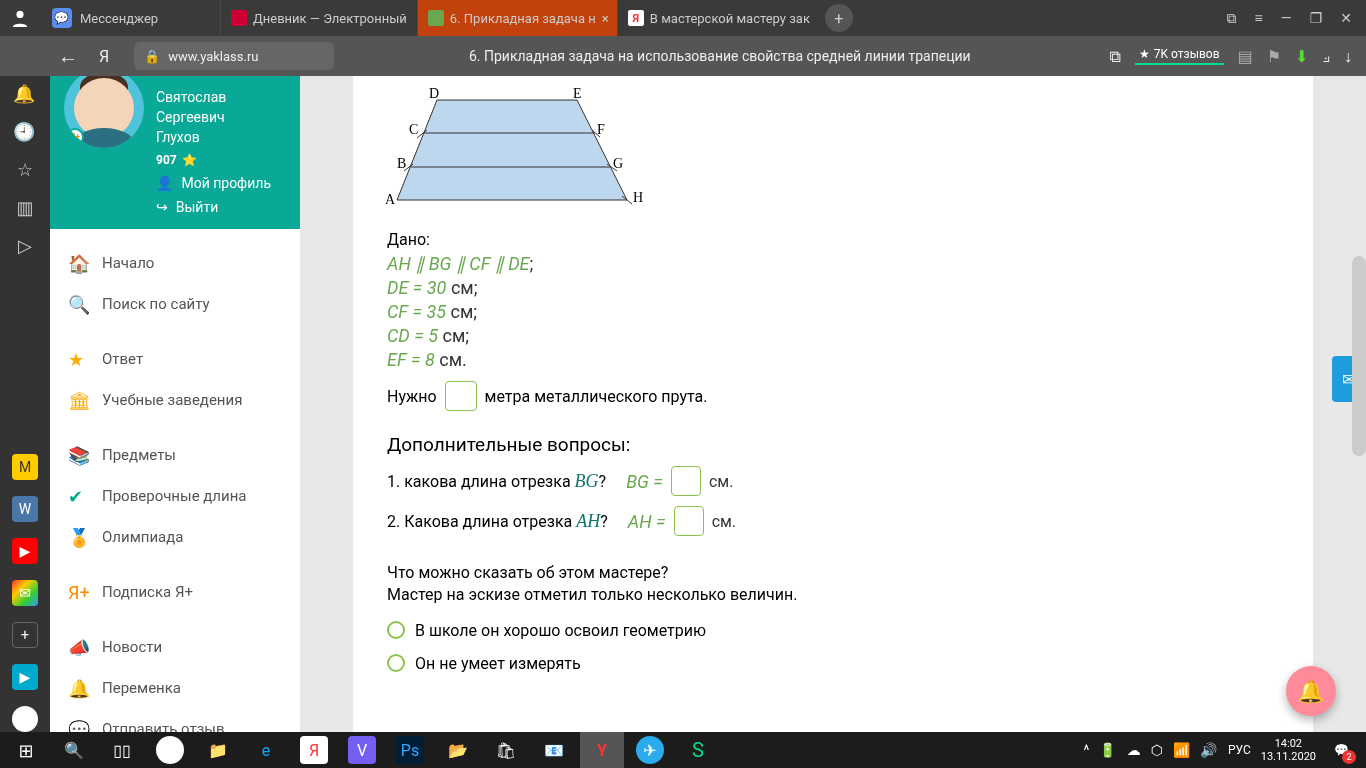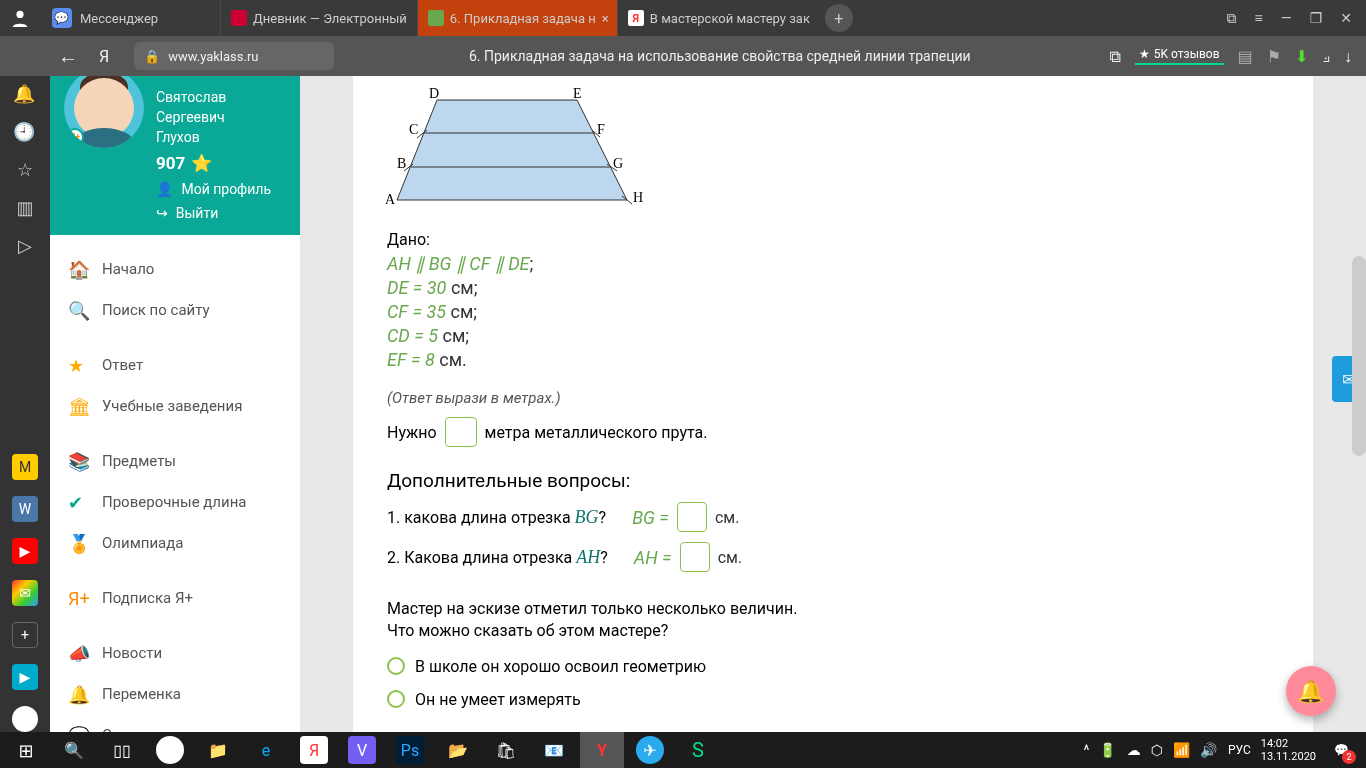--- a/index.html
+++ b/index.html
@@ -42,21 +42,21 @@
 
 .sidebar { width: 250px; background: #fff; overflow: hidden; display: flex; flex-direction: column; }
 .profile-card { background: #0aa896; color: #fff; padding: 12px 14px 14px; display: flex; gap: 12px; position: relative; }
 .avatar { width: 80px; height: 80px; border-radius: 50%; background: #4fc3d9; display: flex; align-items: center; justify-content: center; position: relative; margin-top: -20px; overflow: hidden; }
 .avatar-face { width: 60px; height: 60px; background: #f4d5b8; border-radius: 50%; position: relative; }
 .avatar-hair { position: absolute; top: 4px; width: 48px; height: 30px; background: #4a3020; border-radius: 50% 50% 0 0; }
 .avatar-body { position: absolute; bottom: -10px; width: 60px; height: 30px; background: #2a7082; border-radius: 50% 50% 0 0; }
 .yaplus-badge { position: absolute; bottom: 2px; left: 2px; width: 18px; height: 18px; background: #fff; border-radius: 50%; color: #f80; font-size: 9px; display: flex; align-items: center; justify-content: center; font-weight: bold; border: 2px solid #0aa896; }
 .profile-info { display: flex; flex-direction: column; gap: 2px; font-size: 14px; }
 .profile-name { line-height: 1.3; }
-.profile-points { font-weight: bold; font-size: 17px; display: flex; align-items: center; gap: 6px; margin-top: 4px; }
+.profile-points { font-weight: bold; font-size: 12px; display: flex; align-items: center; gap: 6px; margin-top: 4px; }
 .star-ic { color: #fa0; }
 .profile-link { display: flex; align-items: center; gap: 8px; font-size: 14px; margin-top: 6px; }
 .nav { padding: 14px 0; }
 .nav-item { display: flex; align-items: center; gap: 12px; padding: 10px 18px; font-size: 15px; color: #555; cursor: pointer; }
 .nav-ic { width: 22px; font-size: 18px; }
 .nav-sep { height: 14px; }
 
 .content-wrap { flex: 1; background: #e8e8e8; display: flex; justify-content: center; overflow: hidden; position: relative; }
 .content { width: 960px; background: #fff; padding: 14px 34px; overflow-y: auto; position: relative; }
 .trapezoid-box { margin-bottom: 20px; position: relative; width: 260px; height: 120px; }
@@ -66,21 +66,21 @@
 .given-label { font-size: 16px; margin-bottom: 4px; }
 .math-line { font-family: "Cambria Math", serif; font-style: italic; font-size: 18px; color: #6aa84f; margin: 2px 0; }
 .math-line .unit { color: #333; font-style: normal; }
 .note { font-style: italic; color: #555; font-size: 15px; margin-top: 18px; }
 .answer-line { margin-top: 10px; font-size: 16px; display: flex; align-items: center; gap: 8px; }
 .answer-input { width: 32px; height: 30px; border: 1px solid #8bc34a; border-radius: 4px; }
 
 .subq-label { font-size: 19px; margin-top: 22px; }
 .subq-row { display: flex; align-items: center; gap: 16px; font-size: 16px; margin-top: 10px; }
 .subq-row .mathvar { font-family: serif; font-style: italic; color: #0f766e; font-size: 18px; }
-.subq-row .eq-part { display: inline-flex; align-items: center; gap: 8px; font-family: serif; font-style: italic; color: #6aa84f; font-size: 18px; margin-left: 10px; }
+.subq-row .eq-part { display: inline-flex; align-items: center; gap: 8px; font-family: serif; font-style: italic; color: #6aa84f; font-size: 18px; margin-left: 4px; }
 .subq-row .eq-part input { width: 30px; height: 30px; border: 1px solid #8bc34a; border-radius: 4px; }
 .subq-row .eq-part .u { color: #333; font-style: normal; font-size: 16px; }
 
 .essay { margin-top: 26px; font-size: 16px; line-height: 1.4; }
 .radio-opt { display: flex; gap: 10px; margin-top: 14px; font-size: 16px; }
 .radio-circle { width: 18px; height: 18px; border: 2px solid #8bc34a; border-radius: 50%; }
 
 
 .floating-bell { position: absolute; right: 30px; bottom: 16px; width: 50px; height: 50px; border-radius: 50%; background: #ff8a9a; display: flex; align-items: center; justify-content: center; color: #fff; font-size: 22px; box-shadow: 0 4px 10px rgba(0,0,0,0.3); }
 .side-mail { position: absolute; right: 0; top: 280px; width: 34px; height: 46px; background: #1e9cdb; display: flex; align-items: center; justify-content: center; color: #fff; border-radius: 4px 0 0 4px; }
@@ -89,21 +89,21 @@
 .vscroll { position: absolute; right: 0; top: 180px; width: 14px; height: 200px; background: #ccc; border-radius: 7px; }
 
 
 .taskbar { position: absolute; bottom: 0; left: 0; right: 0; height: 36px; background: #1c1c1c; display: flex; align-items: center; color: #fff; }
 .taskbar-left { display: flex; align-items: center; gap: 4px; padding-left: 4px; }
 .tb-ic { width: 44px; height: 36px; display: flex; align-items: center; justify-content: center; font-size: 16px; }
 .tb-ic.win { font-size: 18px; }
 .tb-sq { width: 28px; height: 28px; border-radius: 4px; display: flex; align-items: center; justify-content: center; }
 .taskbar-right { margin-left: auto; display: flex; align-items: center; gap: 10px; padding-right: 8px; font-size: 12px; }
 .tray-ic { font-size: 14px; }
-.clock { text-align: left; line-height: 1.2; font-size: 11px; }
+.clock { text-align: center; line-height: 1.2; font-size: 11px; }
 .notif-box { width: 32px; height: 32px; display: flex; align-items: center; justify-content: center; position: relative; }
 .notif-badge { position: absolute; bottom: 2px; right: 2px; background: #e33; color: #fff; border-radius: 50%; width: 14px; height: 14px; font-size: 9px; display: flex; align-items: center; justify-content: center; }
 </style>
 </head>
 <body>
 
 <div class="titlebar">
   <div class="titlebar-left">
     <div class="profile-icon">
       <svg width="18" height="18" viewBox="0 0 20 20" fill="#fff">
@@ -144,21 +144,21 @@
   <div class="addr-back">←</div>
   <div class="addr-ya">Я</div>
   <span style="width:12px"></span>
   <div class="addr-url-box">
     <span class="addr-lock">🔒</span>
     <span>www.yaklass.ru</span>
   </div>
   <div class="addr-title">6. Прикладная задача на использование свойства средней линии трапеции</div>
   <div class="addr-right">
     <span>⧉</span>
-    <span class="reviews-box">★<span>5K отзывов</span></span>
+    <span class="reviews-box">★<span>7K отзывов</span></span>
     <span style="color:#aaa">▤</span>
     <span style="color:#aaa">⚑</span>
     <span style="color:#5d3">⬇</span>
     <span>⟓</span>
     <span>↓</span>
   </div>
 </div>
 
 <div class="main">
 
@@ -280,21 +280,20 @@
         <span class="t-label" style="top:100px;left:246px">H</span>
       </div>
 
       <div class="given-label">Дано:</div>
       <div class="math-line"><span>AH ∥ BG ∥ CF ∥ DE</span><span class="unit">;</span></div>
       <div class="math-line"><span>DE = 30</span><span class="unit"> см;</span></div>
       <div class="math-line"><span>CF = 35</span><span class="unit"> см;</span></div>
       <div class="math-line"><span>CD = 5</span><span class="unit"> см;</span></div>
       <div class="math-line"><span>EF = 8</span><span class="unit"> см.</span></div>
 
-      <div class="note">(Ответ вырази в метрах.)</div>
       <div class="answer-line">
         <span>Нужно</span>
         <input class="answer-input" style="">
         <span>метра металлического прута.</span>
       </div>
 
       <div class="subq-label">Дополнительные вопросы:</div>
       <div class="subq-row">
         <span><span>1. какова длина отрезка </span><span class="mathvar">BG</span>?</span>
         <span class="eq-part">
@@ -306,22 +305,22 @@
       <div class="subq-row">
         <span><span>2. Какова длина отрезка </span><span class="mathvar">AH</span>?</span>
         <span class="eq-part">
             <span>AH =</span>
             <input style="">
             <span class="u">см.</span>
           </span>
       </div>
 
       <div class="essay">
+        <div>Что можно сказать об этом мастере?</div>
         <div>Мастер на эскизе отметил только несколько величин.</div>
-        <div>Что можно сказать об этом мастере?</div>
       </div>
       <div class="radio-opt">
         <span class="radio-circle"></span>
         <span>В школе он хорошо освоил геометрию</span>
       </div>
       <div class="radio-opt">
         <span class="radio-circle"></span>
         <span>Он не умеет измерять</span>
       </div>
     </div>

